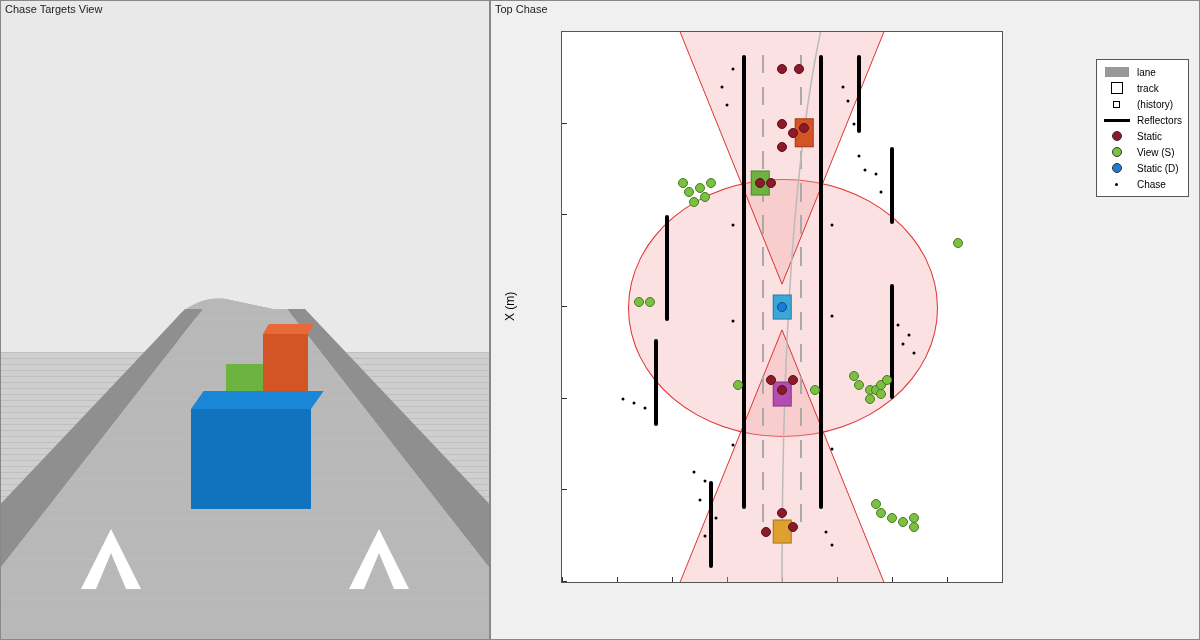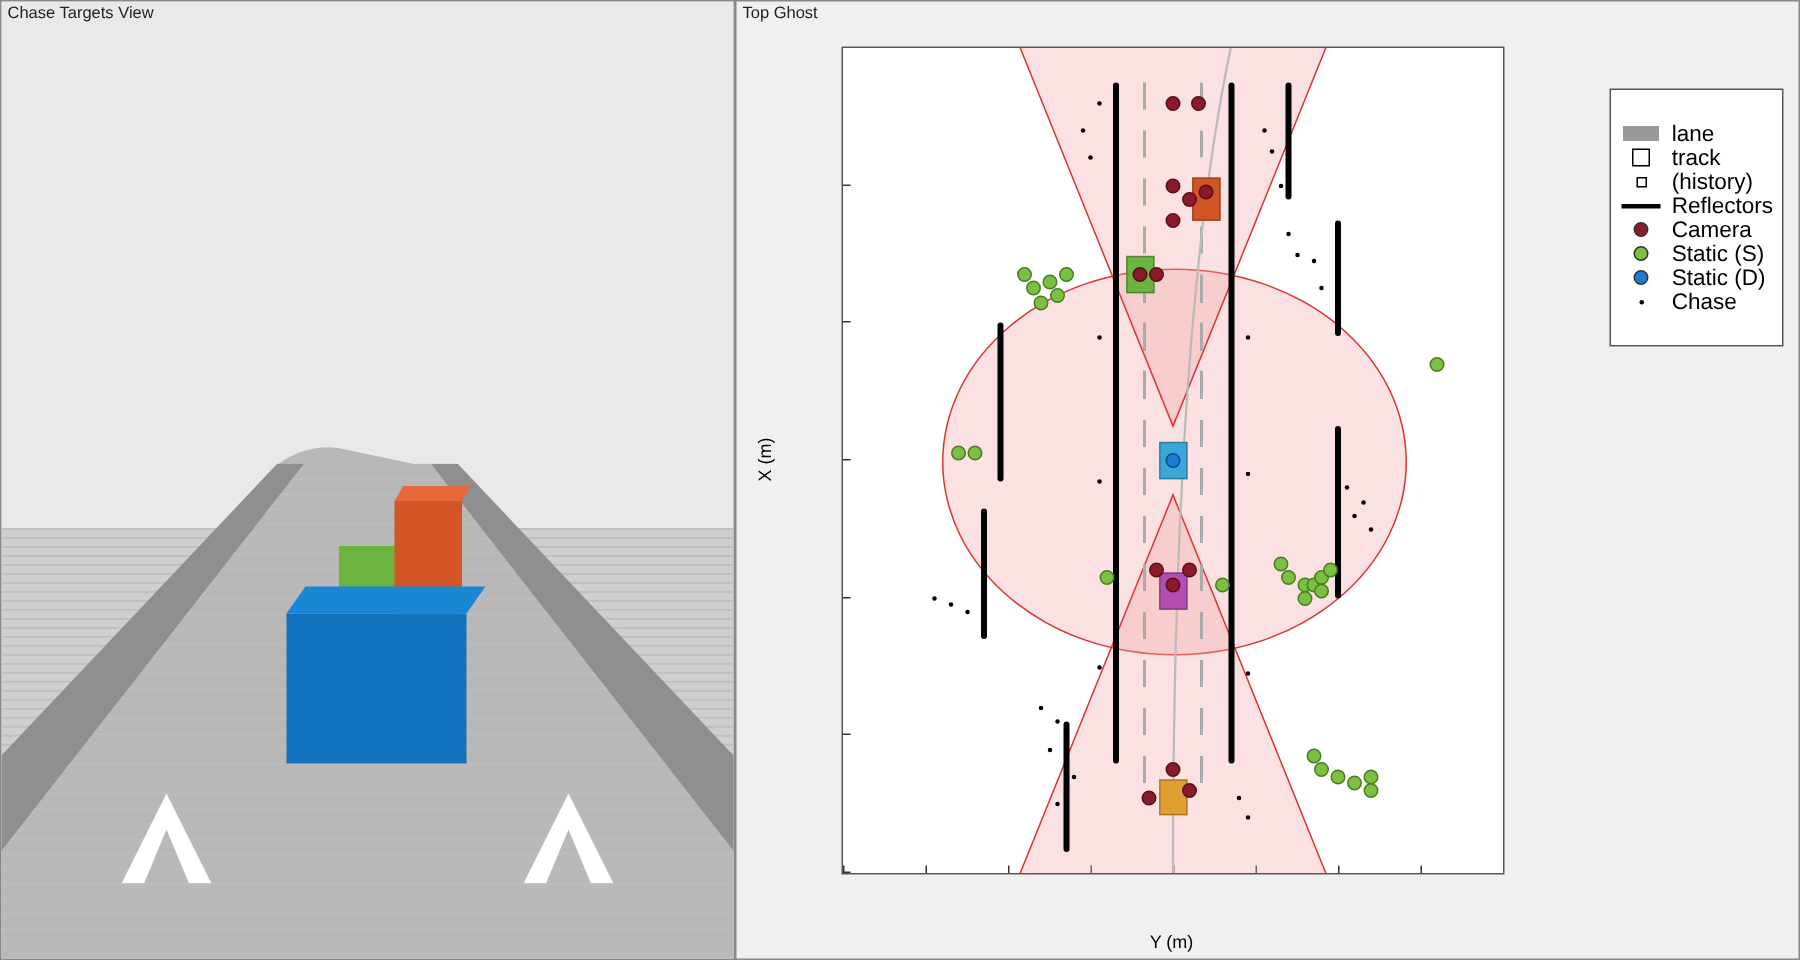--- a/index.html
+++ b/index.html
@@ -10,21 +10,21 @@
   .panel-title { position:absolute; top:2px; left:4px; font-size:11px; color:#222; z-index:5; }
   
   .plot-wrap { position:absolute; left:70px; top:30px; width:440px; height:550px; }
   .plot { width:100%; height:100%; background:#fff; border:1px solid #555; position:relative; overflow:hidden; }
   .axis-label-x { position:absolute; bottom:4px; left:70px; width:440px; text-align:center; font-size:12px; }
   .axis-label-y { position:absolute; left:12px; top:30px; height:550px; writing-mode:vertical-rl; transform:rotate(180deg); text-align:center; font-size:12px; }
   .tickmark { position:absolute; background:#333; }
   .tickmark.x { width:1px; height:5px; bottom:0; }
   .tickmark.y { height:1px; width:5px; left:0; }
   
-  .legend { position:absolute; right:10px; top:58px; background:#fff; border:1px solid #555; font-size:15px; padding:21px 6px; }
+  .legend { position:absolute; right:10px; top:58px; background:#fff; border:1px solid #555; font-size:10px; padding:4px 6px; }
   .legend-row { display:flex; align-items:center; height:16px; }
   .legend-swatch { width:28px; height:12px; margin-right:6px; display:flex; align-items:center; justify-content:center; }
   .sw-lane   { width:24px; height:10px; background:#999; }
   .sw-track  { width:10px; height:10px; border:1px solid #000; background:#fff; }
   .sw-hist   { width:5px;  height:5px;  border:1px solid #000; background:#fff; }
   .sw-line   { width:26px; height:3px;  background:#000; }
   .sw-dot    { width:8px;  height:8px;  border-radius:50%; border:1px solid #333; }
   .sw-dots   { width:3px;  height:3px;  border-radius:50%; background:#000; border:none; }
   
   .pt { position:absolute; border-radius:50%; transform:translate(-50%,-50%); }
@@ -87,21 +87,21 @@
       <div class="road-overlay"></div>
       <div class="lane-arrow l"></div>
       <div class="lane-arrow r"></div>
       <div class="box green"></div>
       <div class="box orange"></div>
       <div class="box blue"></div>
     </div>
   </div>
 
   <div class="panel panel-right">
-    <div class="panel-title">Top Ghost</div>
+    <div class="panel-title">Top Chase</div>
 
     <div class="axis-label-y">X (m)</div>
     <div class="plot-wrap">
       <div class="plot" id="plot">
           <div class="tickmark x" style="left:0px"></div>
           <div class="tickmark x" style="left:55px"></div>
           <div class="tickmark x" style="left:110px"></div>
           <div class="tickmark x" style="left:165px"></div>
           <div class="tickmark x" style="left:220px"></div>
           <div class="tickmark x" style="left:275px"></div>
@@ -235,21 +235,20 @@
           <div class="pt sta" style="left:269.5px; top:513.3333333333334px;"></div>
           <div class="pt sta" style="left:264px; top:499.5833333333333px;"></div>
           <div class="pt sta" style="left:170.5px; top:288.75px;"></div>
           <div class="pt sta" style="left:269.5px; top:284.1666666666667px;"></div>
           <div class="pt sta" style="left:170.5px; top:412.5px;"></div>
           <div class="pt sta" style="left:269.5px; top:417.08333333333337px;"></div>
           <div class="pt sta" style="left:170.5px; top:192.5px;"></div>
           <div class="pt sta" style="left:269.5px; top:192.5px;"></div>
         </div>
     </div>
-    <div class="axis-label-x">Y (m)</div>
 
     <div class="legend" id="legend">
         <div class="legend-row">
        <div class="legend-swatch">
             <div class="sw-lane"></div>
           </div>
        <span>lane</span>
      </div>
         <div class="legend-row">
        <div class="legend-swatch">
@@ -266,27 +265,27 @@
         <div class="legend-row">
        <div class="legend-swatch">
             <div class="sw-line"></div>
           </div>
        <span>Reflectors</span>
      </div>
         <div class="legend-row">
        <div class="legend-swatch">
             <div class="sw-dot" style="background:#8b1a2b"></div>
           </div>
-       <span>Camera</span>
+       <span>Static</span>
      </div>
         <div class="legend-row">
        <div class="legend-swatch">
             <div class="sw-dot" style="background:#7ac142"></div>
           </div>
-       <span>Static (S)</span>
+       <span>View (S)</span>
      </div>
         <div class="legend-row">
        <div class="legend-swatch">
             <div class="sw-dot" style="background:#1f7ad6"></div>
           </div>
        <span>Static (D)</span>
      </div>
         <div class="legend-row">
        <div class="legend-swatch">
             <div class="sw-dots"></div>

